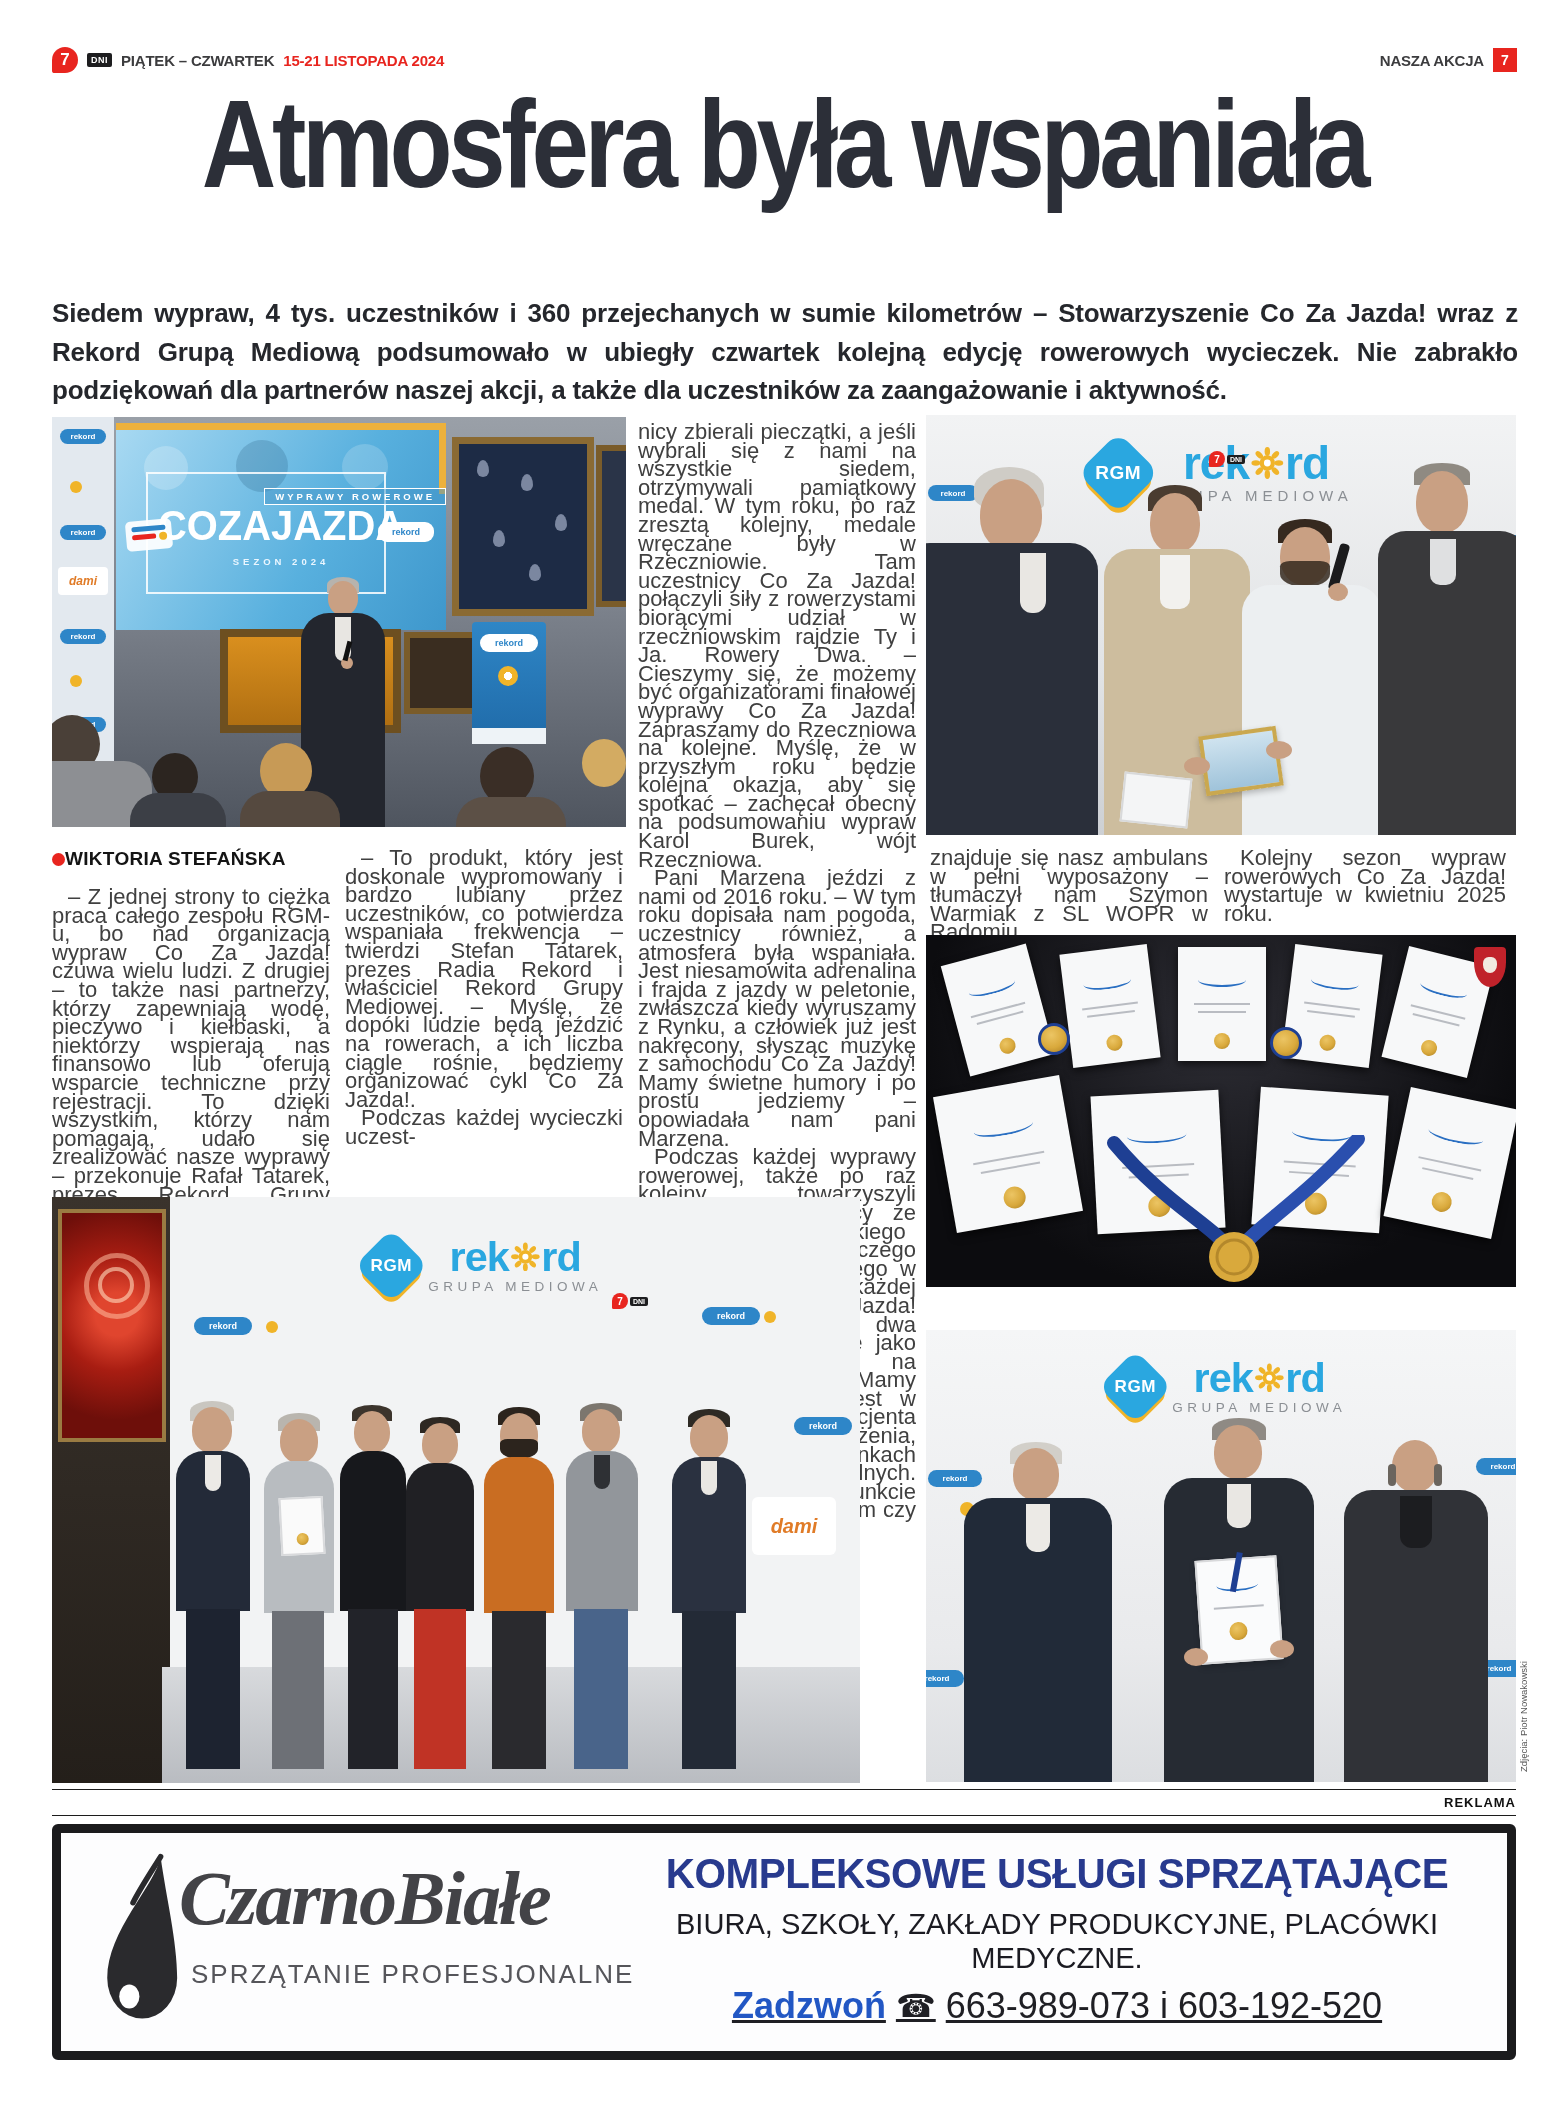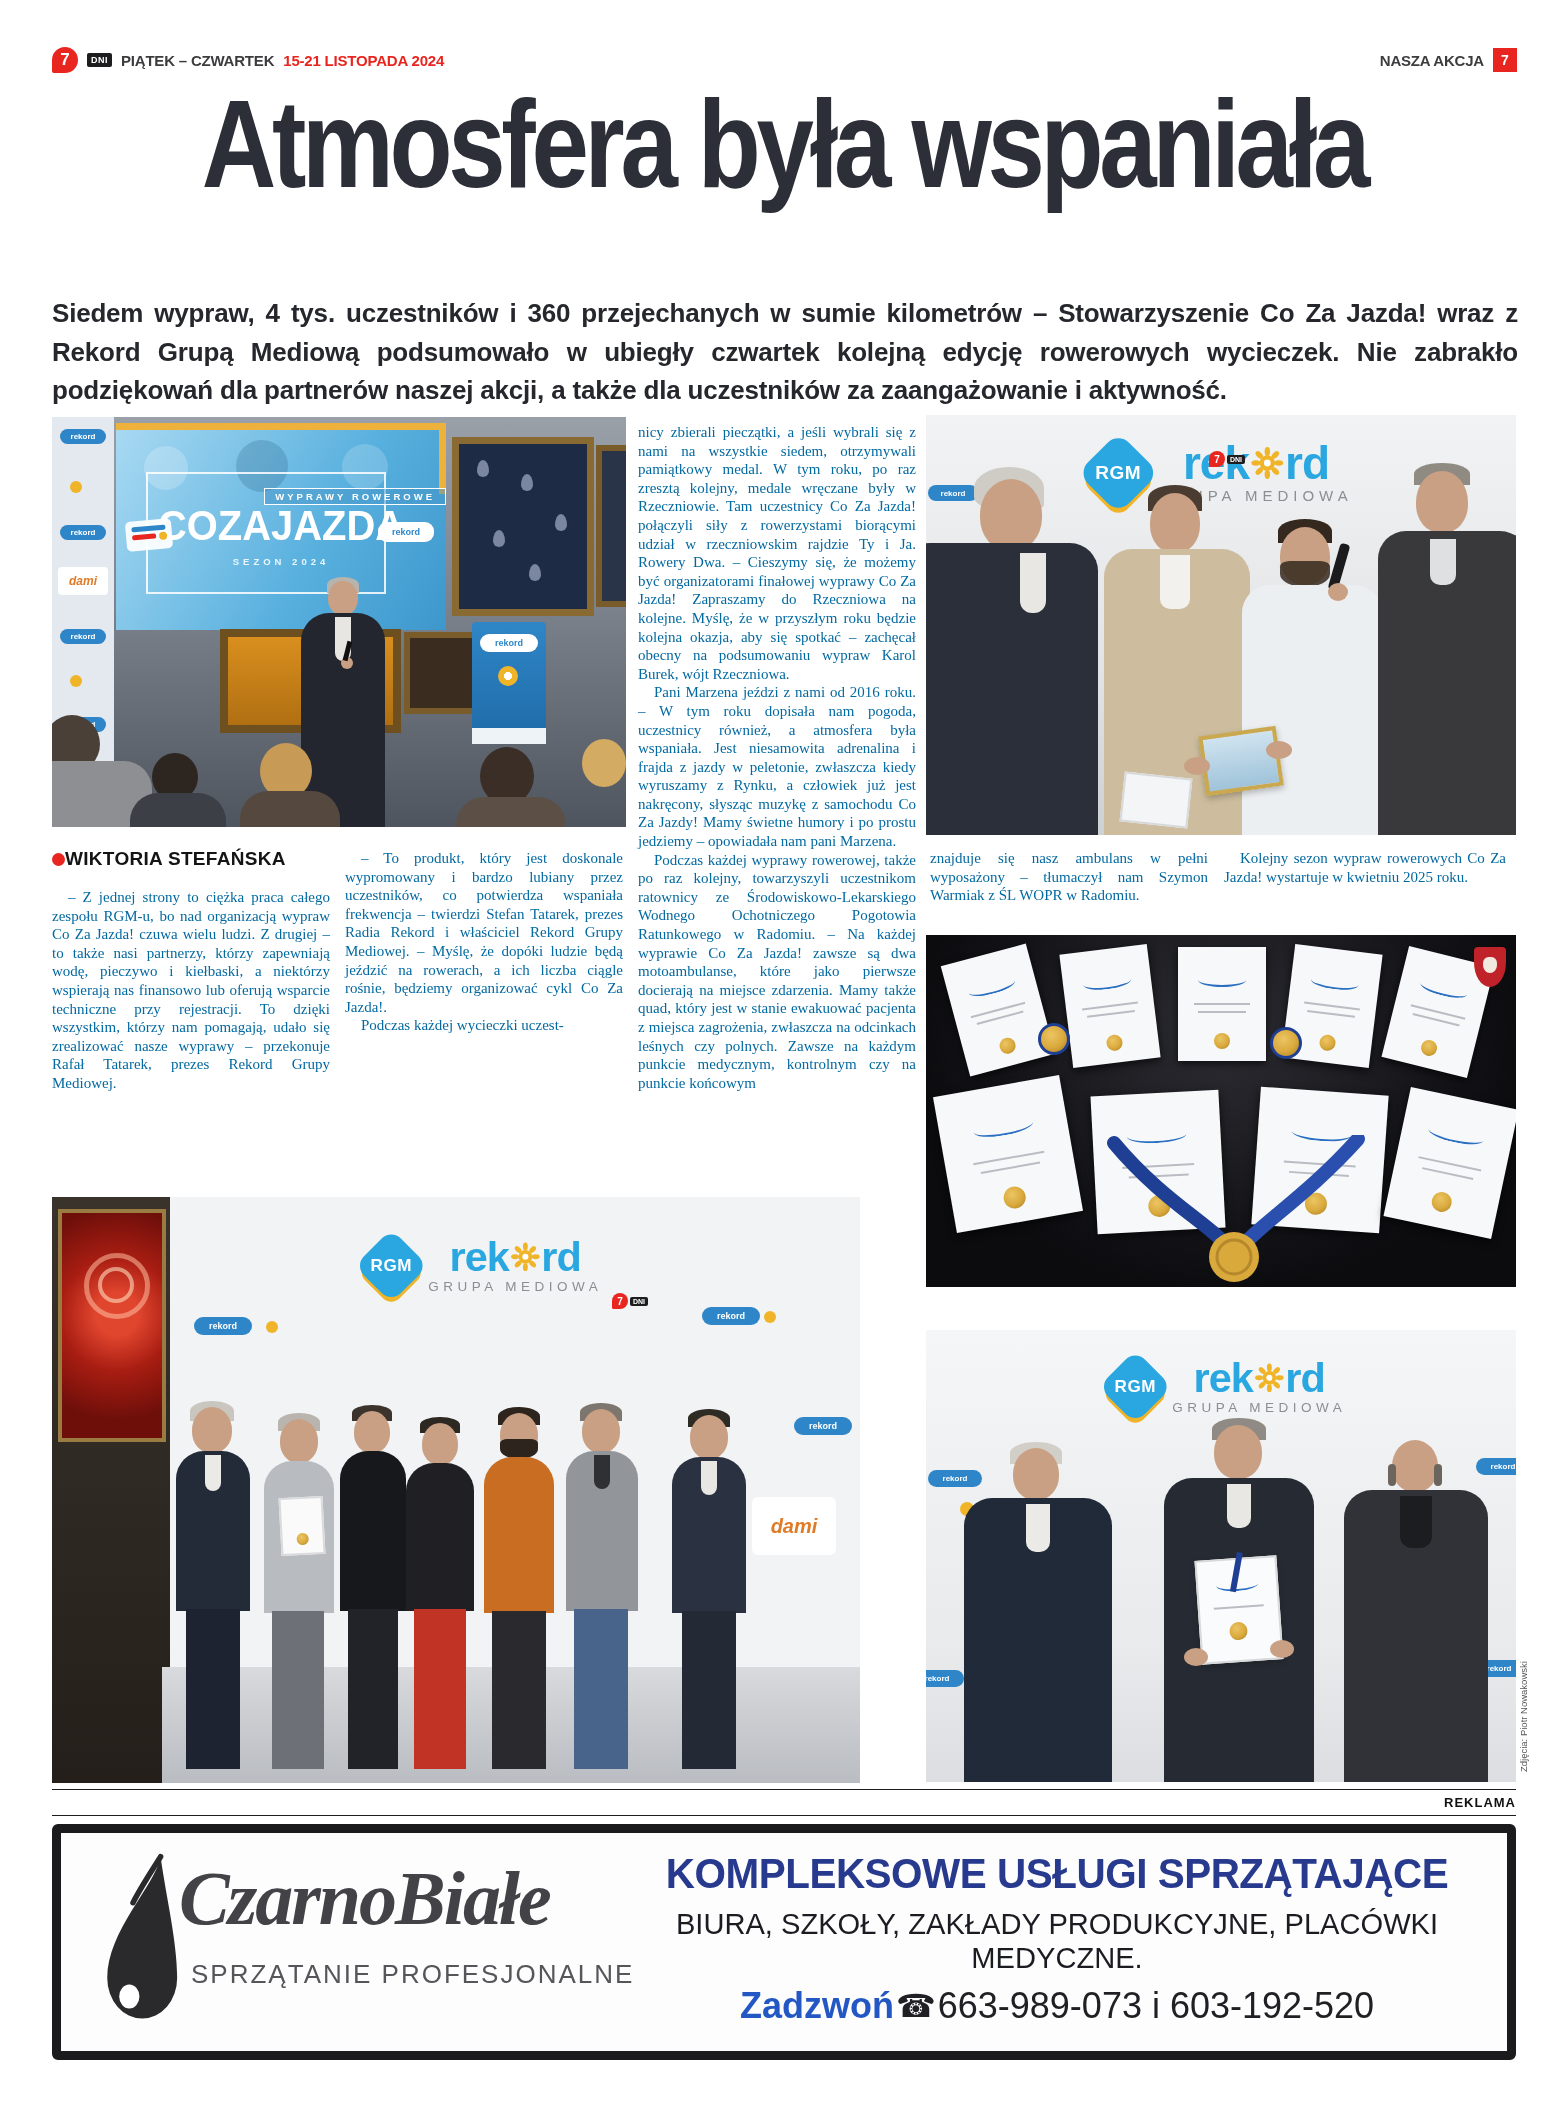--- a/index.html
+++ b/index.html
@@ -18,22 +18,22 @@
   
   .headline{left:52px;top:80px;width:1463px;text-align:center;white-space:nowrap;}
   .headline span{display:inline-block;font-size:120px;line-height:122px;font-weight:900;color:#2c2f38;
                  letter-spacing:-5px;transform:scaleX(.86) scaleY(1.04);transform-origin:center top;}
   .lead{left:52px;top:294px;width:1466px;font-size:26px;line-height:38.5px;font-weight:700;
         color:#25272c;text-align:justify;letter-spacing:-.2px;}
   .byline{left:52px;top:848px;display:flex;align-items:center;}
   .byline .dot{width:13px;height:13px;border-radius:50%;background:#e8251f;}
   .byline .nm{font-size:19px;font-weight:800;color:#141414;letter-spacing:.3px;}
   
-  .col{position:absolute;width:278px;font-family:Liberation Serif, serif;font-size:15px;
-       line-height:18.6px;text-align:justify;color:#0369a1;}
+  .col{position:absolute;width:278px;font-family:Liberation Sans, sans-serif;font-size:22px;
+       line-height:18.6px;text-align:justify;color:#404040;}
   .col p{margin:0;}
   .col p.ind{text-indent:16px;}
   
   .photo{position:absolute;overflow:hidden;}
   .pill{display:flex;align-items:center;justify-content:center;font-weight:800;border-radius:9px;}
   .pill-blue{background:#2e86c8;color:#fff;}
   .pill-white{background:#fff;color:#2e86c8;}
   .head{background:#c9a083;border-radius:50% 50% 46% 46%;}
   .torso{border-radius:28px 28px 0 0;}
   
@@ -56,21 +56,21 @@
             border-bottom:1.5px solid #1c1c1c;display:flex;align-items:center;justify-content:flex-end;}
   .rk-strip span{font-size:13px;font-weight:800;letter-spacing:1px;color:#111;}
   .ad{left:52px;top:1824px;width:1464px;height:236px;border:9px solid #1b1b1d;border-radius:6px;
       background:#fdfdfe;box-sizing:border-box;}
   .ad-brand{left:118px;top:22px;font-family:"Liberation Serif",serif;font-style:italic;font-weight:700;
             font-size:76px;color:#434347;letter-spacing:-2px;}
   .ad-tag{left:130px;top:126px;font-size:26px;letter-spacing:2px;color:#55555a;}
   .ad-right{left:560px;top:16px;width:872px;text-align:center;}
   .ad-title{font-size:43px;font-weight:900;color:#283a8e;letter-spacing:-.5px;transform:scaleX(.94);transform-origin:center;}
   .ad-sub{font-size:30px;color:#1b1b22;margin-top:9px;transform:scaleX(.97);transform-origin:center;}
-  .ad-call{margin-top:10px;font-size:36px;color:#1f1f24;display:flex;justify-content:center;align-items:center;gap:2px;}
+  .ad-call{margin-top:10px;font-size:36px;color:#1f1f24;display:flex;justify-content:center;align-items:center;gap:10px;text-decoration:underline;}
   .ad-call .zad{color:#2257c4;font-weight:900;}
   .credit{left:1518px;top:1772px;transform:rotate(-90deg);transform-origin:0 0;font-size:9.5px;
           color:#555;white-space:nowrap;}
 </style>
 </head>
 <body>
 
 <div id="page">
 
   <div class="abs hdr" style="left:52px;">

